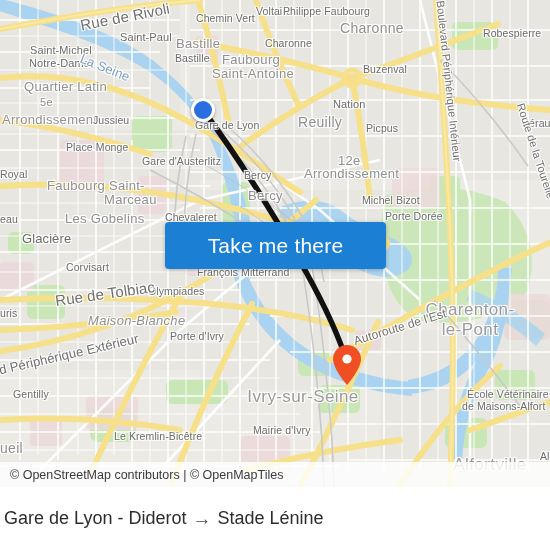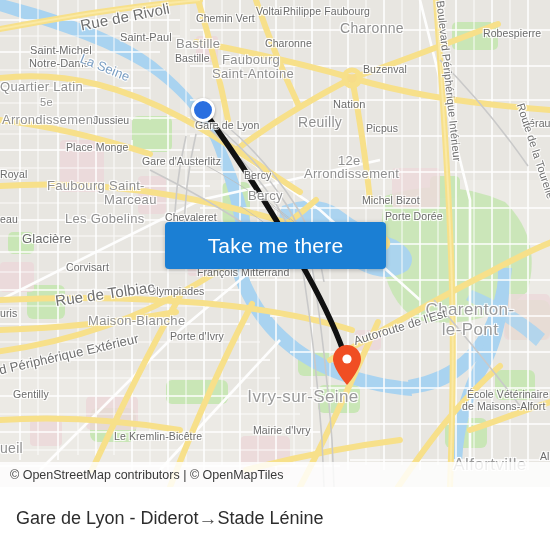--- a/index.html
+++ b/index.html
@@ -68,22 +68,22 @@
     font-size: 12.5px; color: #3a3a3a;
   }
 
   
   .footer {
     position: absolute; left: 0; top: 487px; width: 550px; height: 63px;
     background: #ffffff;
     display: flex; align-items: center;
   }
   .footer-route {
-    display: flex; align-items: center; gap: 0;
-    margin-left: 16px;
+    display: flex; align-items: center; gap: 6px;
+    margin-left: 4px;
     font-size: 18px; color: #2d2d2d;
   }
   .arrow-icon { font-size: 19px; color: #4a4a4a; line-height: 1; }
   .brand {
     position: absolute; right: 16px; top: 50%; transform: translateY(-50%);
     display: flex; align-items: center; gap: 2px;
   }
   .brand-word { font-size: 22px; font-weight: bold; color: #101010; letter-spacing: -.6px; }
 </style>
 </head>
@@ -258,21 +258,21 @@
         <div class="lbl" style="left: 120px; top: 31px; font-size: 11px;">Saint-Paul</div>
         <div class="lbl mid" style="left: 176px; top: 36px; font-size: 13px;">Bastille</div>
         <div class="lbl" style="left: 175px; top: 52px; font-size: 10.5px;">Bastille</div>
         <div class="lbl" style="left: 265px; top: 37px; font-size: 10.5px;">Charonne</div>
         <div class="lbl" style="left: 30px; top: 44px; font-size: 11px;">Saint-Michel</div>
         <div class="lbl" style="left: 29px; top: 57px; font-size: 11px;">Notre-Dame</div>
         <div class="lbl mid" style="left: 222px; top: 52px; font-size: 13px;">Faubourg</div>
         <div class="lbl mid" style="left: 212px; top: 66px; font-size: 13px;">Saint-Antoine</div>
         <div class="lbl" style="left: 363px; top: 63px; font-size: 10.5px;">Buzenval</div>
         <div class="lbl water ctr" style="left: 105px; top: 60px; font-size: 13px; transform: translateX(-50%) rotate(22deg); transform-origin: center center;">La Seine</div>
-        <div class="lbl mid" style="left: 0px; top: 79px; font-size: 13px;">Quartier Latin</div>
+        <div class="lbl mid" style="left: 0px; top: 79px; font-size: 13px; padding-left: 24px;">Quartier Latin</div>
         <div class="lbl mid" style="left: 40px; top: 96px; font-size: 11px;">5e</div>
         <div class="lbl mid" style="left: 2px; top: 112px; font-size: 13px;">Arrondissement</div>
         <div class="lbl" style="left: 93px; top: 114px; font-size: 10.5px;">Jussieu</div>
         <div class="lbl" style="left: 333px; top: 98px; font-size: 11px;">Nation</div>
         <div class="lbl mid" style="left: 298px; top: 114px; font-size: 14px;">Reuilly</div>
         <div class="lbl" style="left: 366px; top: 122px; font-size: 10.5px;">Picpus</div>
         <div class="lbl" style="left: 522px; top: 117px; font-size: 10.5px;">Bérau</div>
         <div class="lbl" style="left: 182px; top: 119px; font-size: 10.5px; padding-left: 13px;">Gare de Lyon</div>
         <div class="lbl" style="left: 66px; top: 141px; font-size: 10.5px;">Place Monge</div>
         <div class="lbl" style="left: 142px; top: 155px; font-size: 10.5px;">Gare d'Austerlitz</div>
@@ -291,21 +291,21 @@
         <div class="lbl road ctr" style="left: 536px; top: 145px; font-size: 11px; transform: translateX(-50%) rotate(72deg); transform-origin: center center;">Route de la Tourelle</div>
         <div class="lbl road ctr" style="left: 449px; top: 75px; font-size: 11px; transform: translateX(-50%) rotate(84deg); transform-origin: center center;">Boulevard Périphérique Intérieur</div>
         <div class="lbl" style="left: 22px; top: 231px; font-size: 13px;">Glacière</div>
         <div class="lbl" style="left: 66px; top: 261px; font-size: 10.5px;">Corvisart</div>
         <div class="lbl" style="left: 197px; top: 266px; font-size: 10.5px;">François Mitterrand</div>
         <div class="lbl" style="left: 148px; top: 285px; font-size: 10.5px;">Olympiades</div>
         <div class="lbl road ctr" style="left: 105px; top: 285px; font-size: 15px; transform: translateX(-50%) rotate(-8deg); transform-origin: center center;">Rue de Tolbiac</div>
         <div class="lbl big ctr" style="left: 470px; top: 300px; font-size: 17px;">Charenton-</div>
         <div class="lbl big ctr" style="left: 470px; top: 320px; font-size: 17px;">le-Pont</div>
         <div class="lbl" style="left: 0px; top: 307px; font-size: 10.5px; text-align: right;">uris</div>
-        <div class="lbl mid" style="left: 88px; top: 313px; font-size: 13px;">Maison-Blanche</div>
+        <div class="lbl mid" style="left: 88px; top: 313px; font-size: 13px; font-style: italic;">Maison-Blanche</div>
         <div class="lbl" style="left: 170px; top: 330px; font-size: 10.5px;">Porte d'Ivry</div>
         <div class="lbl road ctr" style="left: 400px; top: 320px; font-size: 12px; transform: translateX(-50%) rotate(-17deg); transform-origin: center center;">Autoroute de l'Est</div>
         <div class="lbl road ctr" style="left: 63px; top: 348px; font-size: 13px; transform: translateX(-50%) rotate(-13deg); transform-origin: center center;">ard Périphérique Extérieur</div>
         <div class="lbl" style="left: 13px; top: 388px; font-size: 10.5px;">Gentilly</div>
         <div class="lbl big ctr" style="left: 303px; top: 387px; font-size: 17px;">Ivry-sur-Seine</div>
         <div class="lbl" style="left: 467px; top: 388px; font-size: 10.5px;">École Vétérinaire</div>
         <div class="lbl" style="left: 462px; top: 400px; font-size: 10.5px;">de Maisons-Alfort</div>
         <div class="lbl" style="left: 114px; top: 430px; font-size: 10.5px;">Le Kremlin-Bicêtre</div>
         <div class="lbl" style="left: 253px; top: 424px; font-size: 10.5px;">Mairie d'Ivry</div>
         <div class="lbl mid" style="left: 0px; top: 440px; font-size: 14px;">ueil</div>

